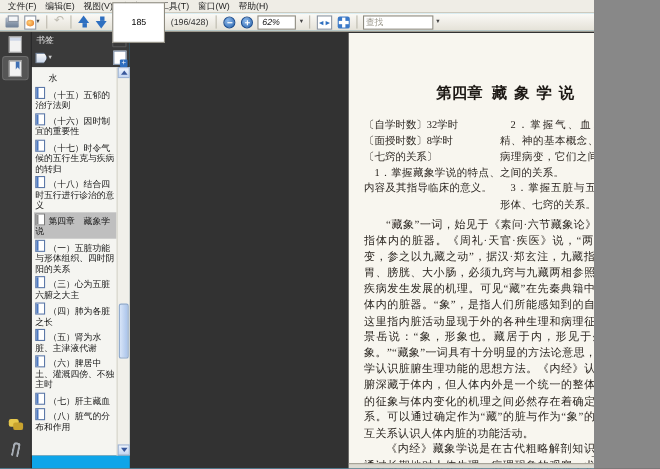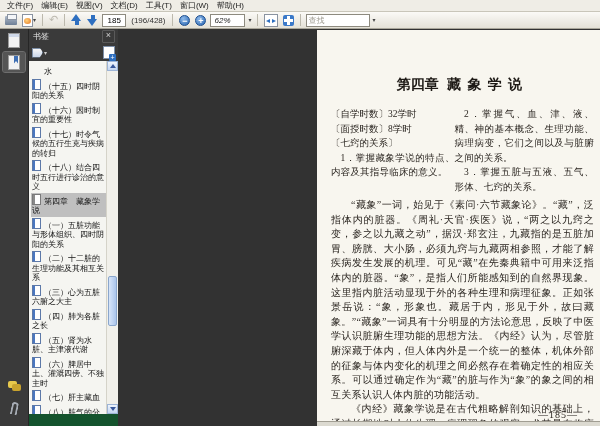--- a/index.html
+++ b/index.html
@@ -1,17 +1,17 @@
 <!DOCTYPE html>
 <html><head>
 <meta charset="utf-8">
 <style>
   html,body{margin:0;padding:0;background:#888;}
-  #app{position:relative;width:600px;height:426px;overflow:hidden;
-       font-family:"Liberation Sans","DejaVu Sans",sans-serif;background:#14532d;
+  #app{position:relative;width:540px;height:426px;overflow:hidden;
+       font-family:"Liberation Sans","DejaVu Sans",sans-serif;background:#0ea5e9;
        -webkit-font-smoothing:antialiased;}
   
   .menubar{position:absolute;top:0;left:0;right:0;height:11px;background:#efede6;
     border-bottom:1px solid #c9c6ba;display:flex;align-items:center;padding-left:3px;z-index:5;}
   .menubar .mi{font-size:8px;color:#222;padding:0 4px;line-height:11px;white-space:nowrap;cursor:default;}
   
   .toolbar{position:absolute;top:12px;left:0;right:0;height:16px;
     background:linear-gradient(#fbfaf7,#e4e1d7);border-bottom:1px solid #a9a69a;
     display:flex;align-items:center;gap:3px;padding:0 4px;z-index:5;}
   .tsep{width:1px;height:12px;background:#bcb9ad;margin:0 2px;}
@@ -24,21 +24,21 @@
   .caret{font-size:6px;color:#444;line-height:6px;}
   .undo{font-size:11px;color:#bdbab0;line-height:11px;transform:translateY(-1px);}
   .navarr{position:relative;width:11px;height:12px;}
   .navarr .tri{position:absolute;left:0;width:0;height:0;border-left:5.5px solid transparent;border-right:5.5px solid transparent;}
   .navarr .stem{position:absolute;left:3.5px;width:4px;height:4px;background:#2e6fc0;}
   .up .tri{top:0;border-bottom:7px solid #2e6fc0;}
   .up .stem{top:7px;}
   .down .tri{bottom:0;border-top:7px solid #2e6fc0;}
   .down .stem{bottom:7px;}
   .pageinput{width:22px;height:11px;border:1px solid #8d8a7f;background:#fff;font-size:8px;
-     text-align:center;padding:0;font-family:inherit;}
+     text-align:center;padding:12px;font-family:inherit;}
   .pcount{font-size:8px;color:#333;white-space:nowrap;margin:0 2px;}
   .zoomball{width:11px;height:11px;border-radius:50%;color:#fff;font-size:9px;font-weight:bold;
      line-height:10px;text-align:center;background:radial-gradient(circle at 35% 30%,#8cb8ea,#2a66b0);
      border:1px solid #1d4e8f;box-sizing:border-box;}
   .zoombox{width:30px;height:11px;border:1px solid #8d8a7f;background:#fff;font-size:8px;
      line-height:11px;padding-left:3px;color:#222;font-style:italic;}
   .fitw{width:12px;height:11px;background:#fff;border:1px solid #8a93a0;position:relative;}
   .fitw:before{content:"";position:absolute;top:4px;left:1px;width:0;height:0;
      border-top:2.5px solid transparent;border-bottom:2.5px solid transparent;border-right:4px solid #2e6fc0;}
   .fitw:after{content:"";position:absolute;top:4px;right:1px;width:0;height:0;
@@ -203,21 +203,21 @@
       </span>
       <span class="expicon"></span>
     </div>
     <div class="bmlist">
 
         <div class="bm cont">
           <span class="bmicon"></span><span>水</span>
         </div>
 
         <div class="bm">
-          <span class="bmicon"></span><span>（十五）四时阴阳的关系</span>
+          <span class="bmicon"></span><span>（十五）五郁的治疗法则</span>
         </div>
 
         <div class="bm">
           <span class="bmicon"></span><span>（十六）因时制宜的重要性</span>
         </div>
 
         <div class="bm">
           <span class="bmicon"></span><span>（十七）时令气候的五行生克与疾病的转归</span>
         </div>
 
@@ -227,23 +227,20 @@
 
         <div class="bm sel chap">
           <span class="bmicon"></span><span>第四章　藏象学说</span>
         </div>
 
 
         <div class="bm">
           <span class="bmicon"></span><span>（一）五脏功能与形体组织、四时阴阳的关系</span>
         </div>
 
-        <div class="bm">
-          <span class="bmicon"></span><span>（二）十二脏的生理功能及其相互关系</span>
-        </div>
 
         <div class="bm">
           <span class="bmicon"></span><span>（三）心为五脏六腑之大主</span>
         </div>
 
         <div class="bm">
           <span class="bmicon"></span><span>（四）肺为各脏之长</span>
         </div>
 
         <div class="bm">

